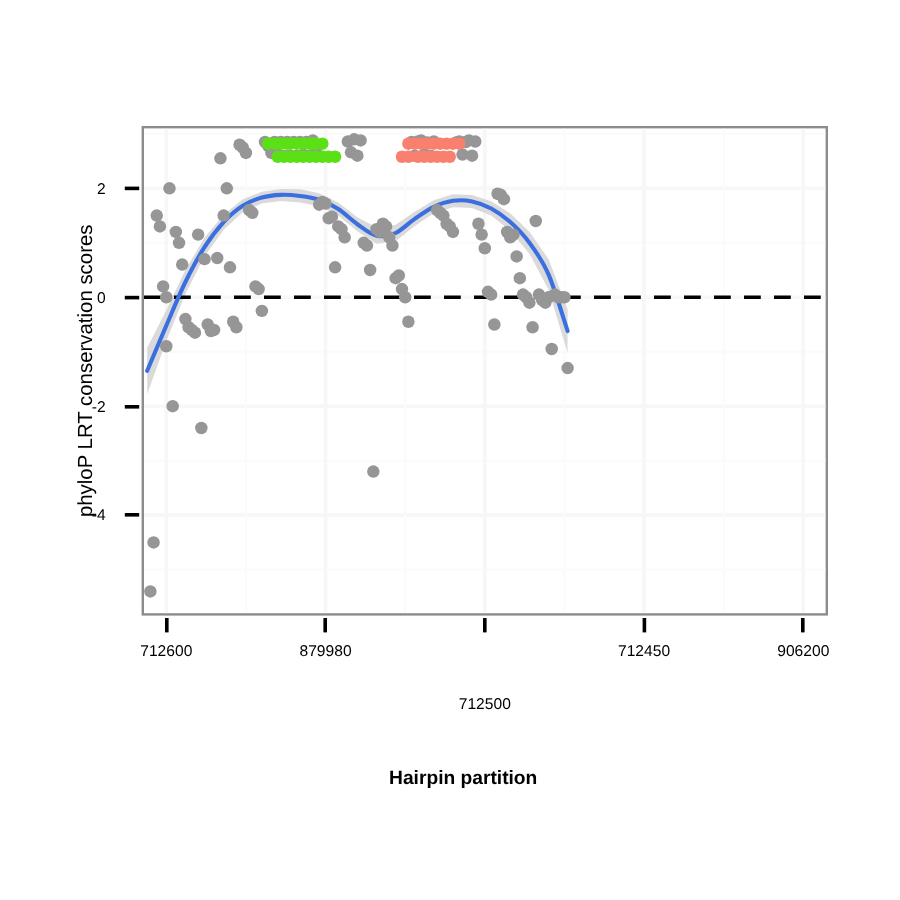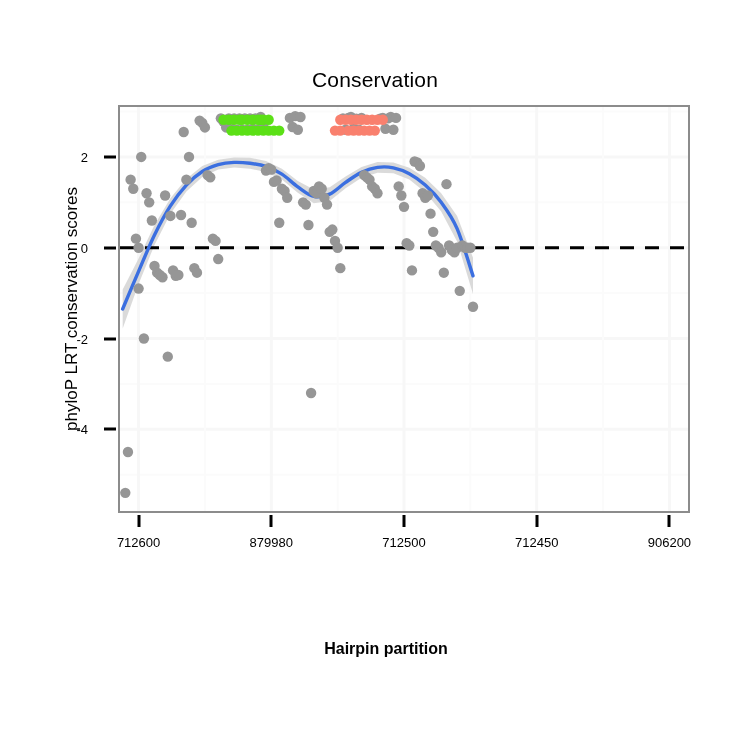--- a/index.html
+++ b/index.html
@@ -153,21 +153,20 @@
     color: #000000;
     font-size: 16px;
   }
   .legend-item:last-child { margin-right: 0; }
 </style>
 </head>
 <body>
 
 <div id="root">
 
-  <div class="chart-title">Conservation</div>
 
   <div class="ylab-wrap">
     <div class="ylab">phyloP LRT conservation scores</div>
   </div>
 
   <div id="ytick-labels">
       <div class="tick-label-y" style="top: 156.933px;">2</div>
       <div class="tick-label-y" style="top: 247.719px;">0</div>
       <div class="tick-label-y" style="top: 338.506px;">-2</div>
       <div class="tick-label-y" style="top: 429.292px;">-4</div>
@@ -387,21 +386,21 @@
   <div id="xtick-marks">
       <div class="tick-mark-x" style="left: 138.579px;"></div>
       <div class="tick-mark-x" style="left: 271.29px;"></div>
       <div class="tick-mark-x" style="left: 404px;"></div>
       <div class="tick-mark-x" style="left: 536.71px;"></div>
       <div class="tick-mark-x" style="left: 669.421px;"></div>
     </div>
   <div id="xtick-labels">
       <div class="tick-label-x" style="left: 138.579px;">712600</div>
       <div class="tick-label-x" style="left: 271.29px;">879980</div>
-      <div class="tick-label-x" style="left: 404px;">712500</div>
+      <div class="tick-label-x" style="left: 404px; margin-top: 44px;">712500</div>
       <div class="tick-label-x" style="left: 536.71px;">712450</div>
       <div class="tick-label-x" style="left: 669.421px;">906200</div>
     </div>
 
 
   <div id="legend">
     <span class="legend-title">Hairpin partition</span>
   </div>
 
 </div>

